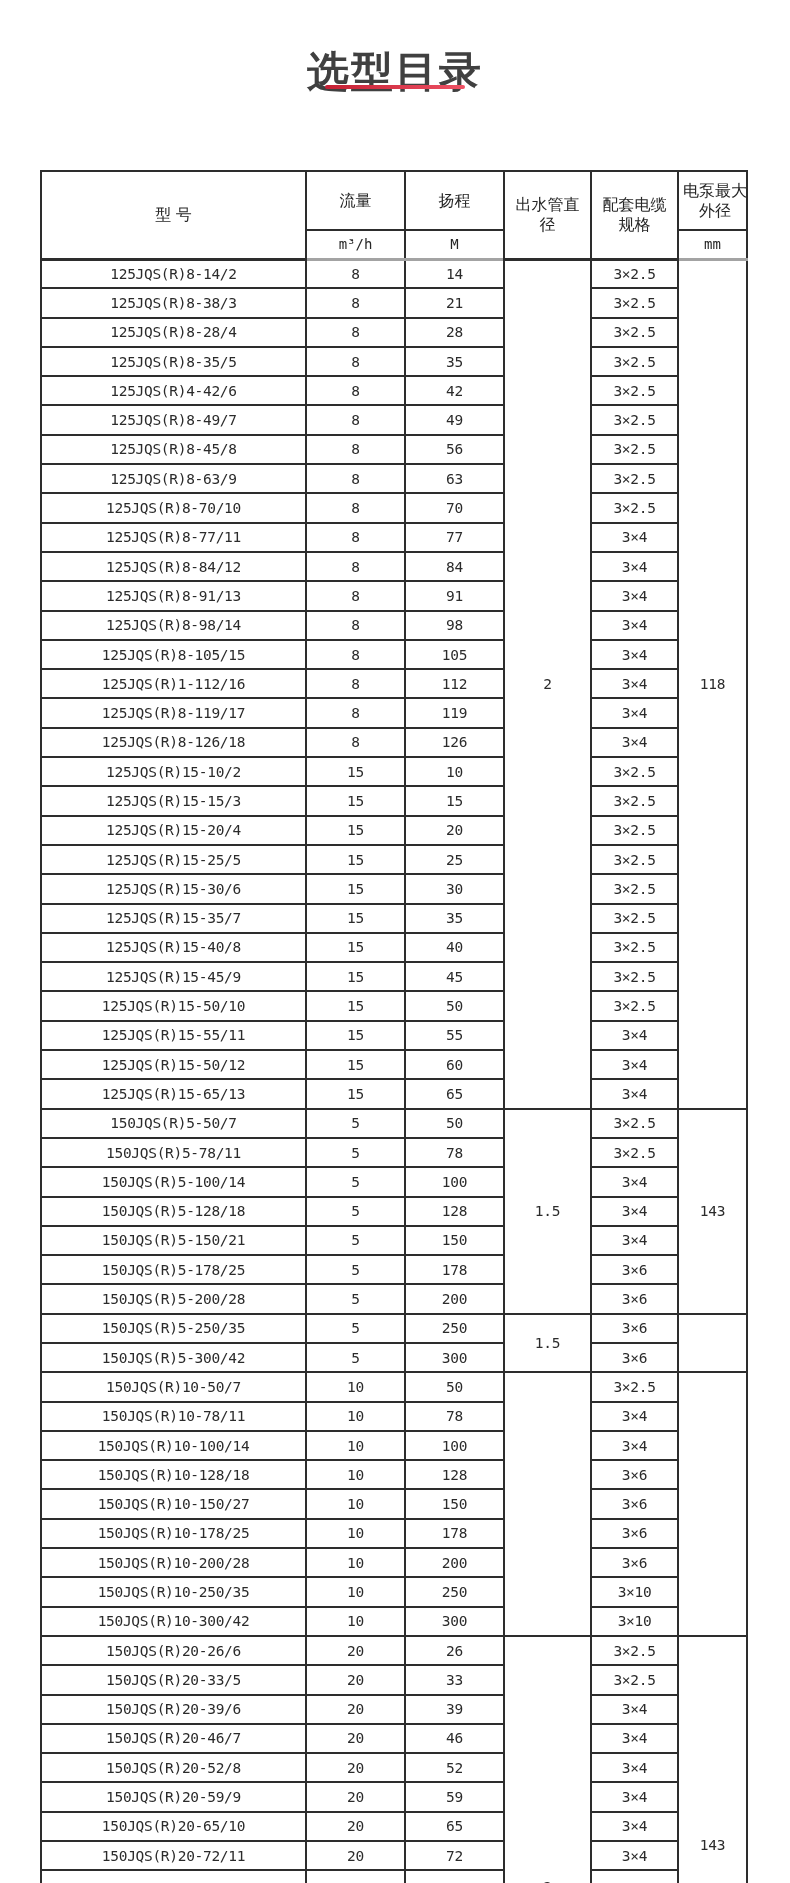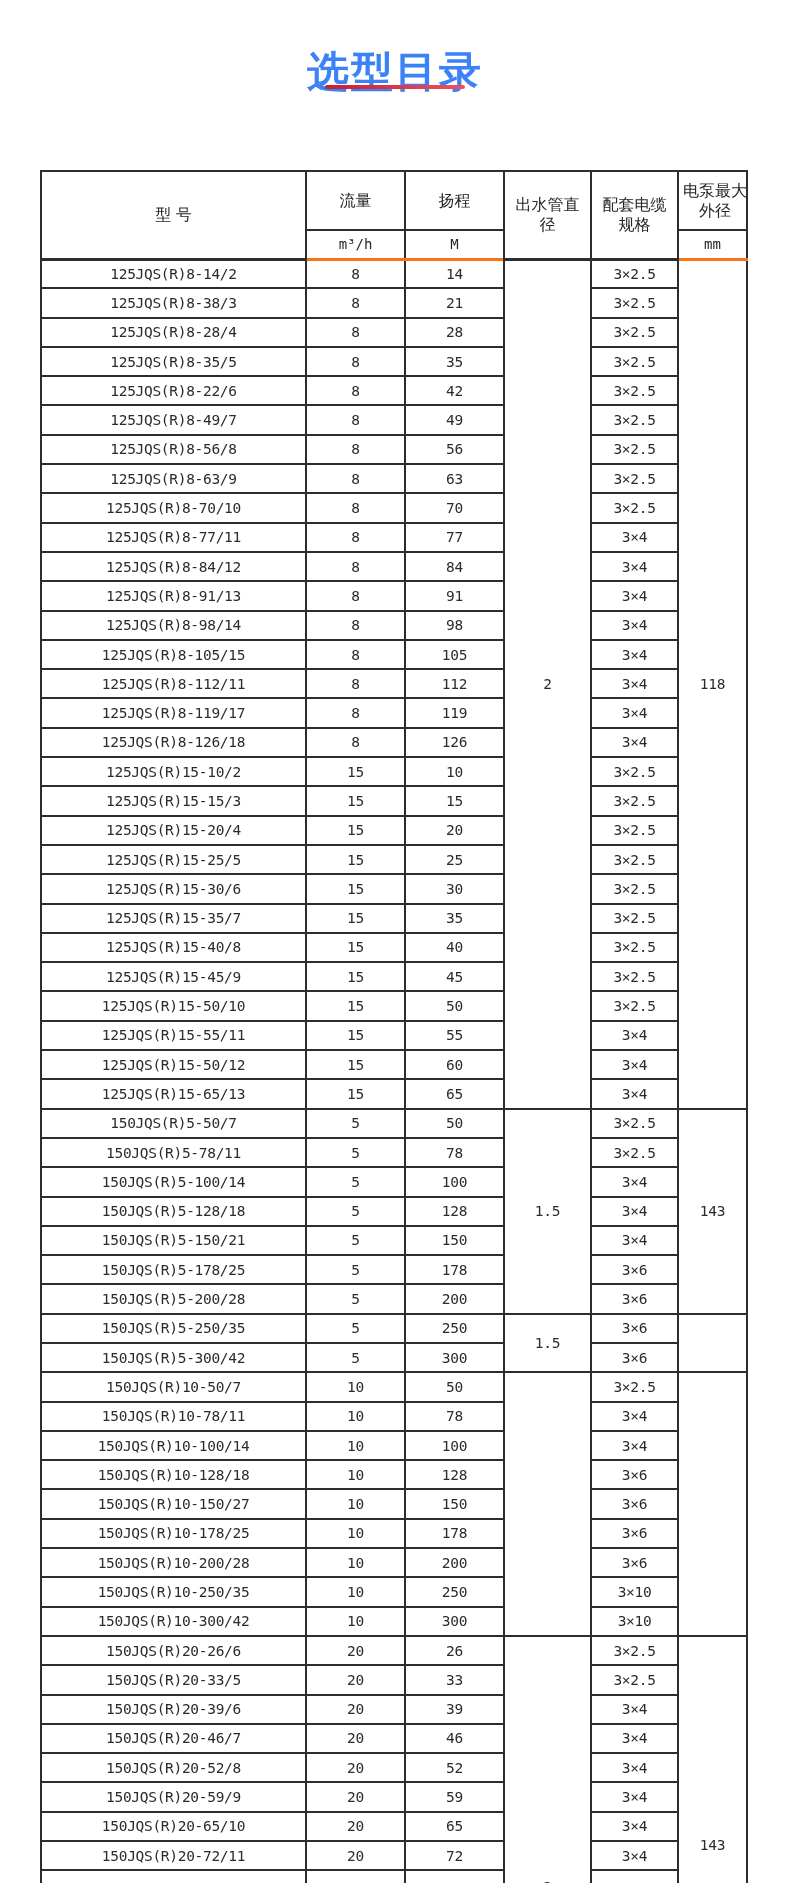--- a/index.html
+++ b/index.html
@@ -4,21 +4,21 @@
 <style>
   html,body { margin:0; padding:0; }
   body {
     width:790px; height:1883px; overflow:hidden; position:relative;
     background:#ffffff;
     font-family:"Liberation Sans", sans-serif;
   }
   .page-title {
     position:absolute; top:16px; left:0; width:100%;
     text-align:center;
-    font-size:42px; font-weight:700; color:#3b82f6;
+    font-size:42px; font-weight:700; color:#404040;
     letter-spacing:2px;
   }
   .title-underline {
     position:absolute; top:85px; left:325px;
     width:140px; height:4px; border-radius:2px;
     background:linear-gradient(90deg,#c41f33,#ee5164);
   }
   .table-wrap { position:absolute; left:40px; top:170px; }
   table.catalog {
     border-collapse:collapse; table-layout:fixed; width:706px;
@@ -30,21 +30,21 @@
     text-align:center; vertical-align:middle;
     color:#2b2b2b;
     overflow:hidden;
   }
   .catalog thead th {
     font-weight:400; font-size:16px; color:#262626;
     line-height:1.25;
   }
   .catalog thead tr.main-row { height:59px; }
   .catalog thead tr.units-row { height:29px; }
-  .catalog thead tr.units-row th { border-bottom:3px solid #f97316; font-family:"DejaVu Sans Mono", monospace; font-size:14px; }
+  .catalog thead tr.units-row th { border-bottom:3px solid #a3a3a3; font-family:"DejaVu Sans Mono", monospace; font-size:14px; }
   .catalog thead th.spans-both { border-bottom:3px solid #2d2d2d; }
   .catalog tbody tr { height:29.3px; }
   .catalog tbody td {
     font-family:"DejaVu Sans Mono", monospace;
     font-size:14.5px; letter-spacing:-0.3px;
     white-space:nowrap;
   }
   .catalog tbody tr.group-start > td { border-top:2px solid #ef4444; }
   .catalog td.merged-anchor { position:relative; }
   .catalog td.merged-anchor .anchored {
@@ -105,33 +105,33 @@
           <td>28</td>
           <td>3×2.5</td>
         </tr>
         <tr>
           <td>125JQS(R)8-35/5</td>
           <td>8</td>
           <td>35</td>
           <td>3×2.5</td>
         </tr>
         <tr>
-          <td>125JQS(R)8-22/6</td>
+          <td>125JQS(R)4-42/6</td>
           <td>8</td>
           <td>42</td>
           <td>3×2.5</td>
         </tr>
         <tr>
           <td>125JQS(R)8-49/7</td>
           <td>8</td>
           <td>49</td>
           <td>3×2.5</td>
         </tr>
         <tr>
-          <td>125JQS(R)8-56/8</td>
+          <td>125JQS(R)8-45/8</td>
           <td>8</td>
           <td>56</td>
           <td>3×2.5</td>
         </tr>
         <tr>
           <td>125JQS(R)8-63/9</td>
           <td>8</td>
           <td>63</td>
           <td>3×2.5</td>
         </tr>
@@ -165,21 +165,21 @@
           <td>98</td>
           <td>3×4</td>
         </tr>
         <tr>
           <td>125JQS(R)8-105/15</td>
           <td>8</td>
           <td>105</td>
           <td>3×4</td>
         </tr>
         <tr>
-          <td>125JQS(R)8-112/11</td>
+          <td>125JQS(R)1-112/16</td>
           <td>8</td>
           <td>112</td>
           <td>3×4</td>
         </tr>
         <tr>
           <td>125JQS(R)8-119/17</td>
           <td>8</td>
           <td>119</td>
           <td>3×4</td>
         </tr>

